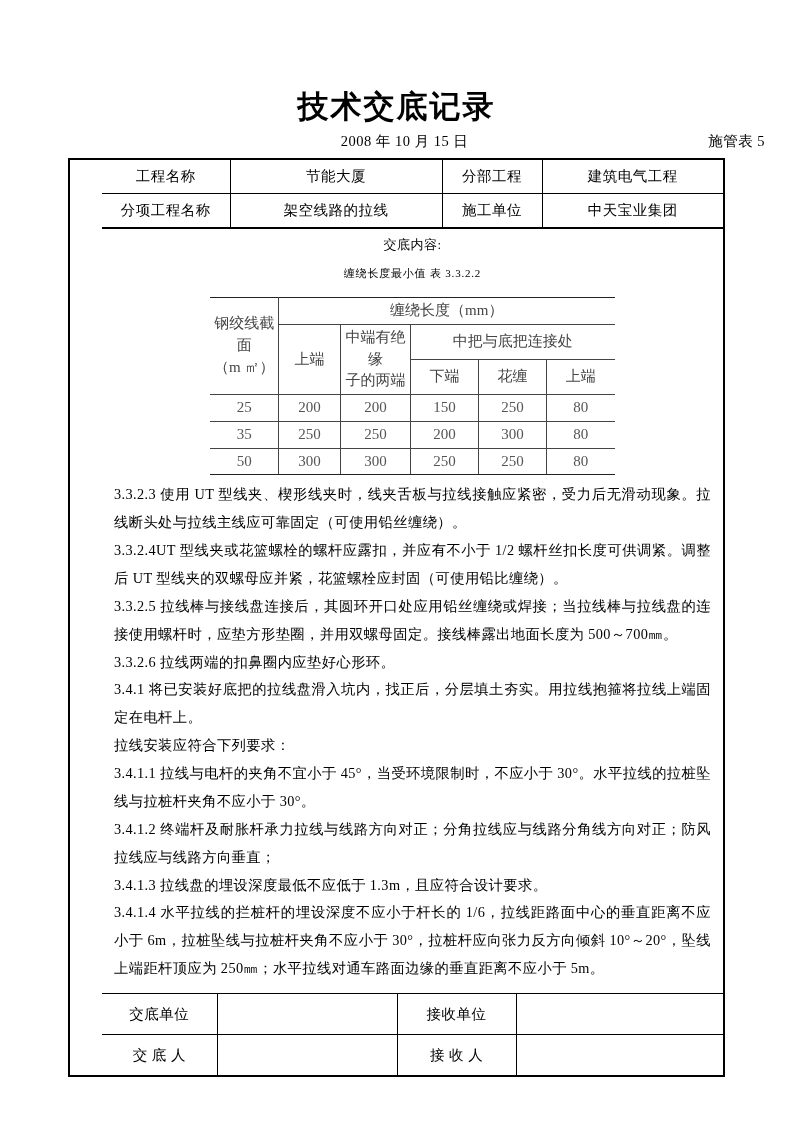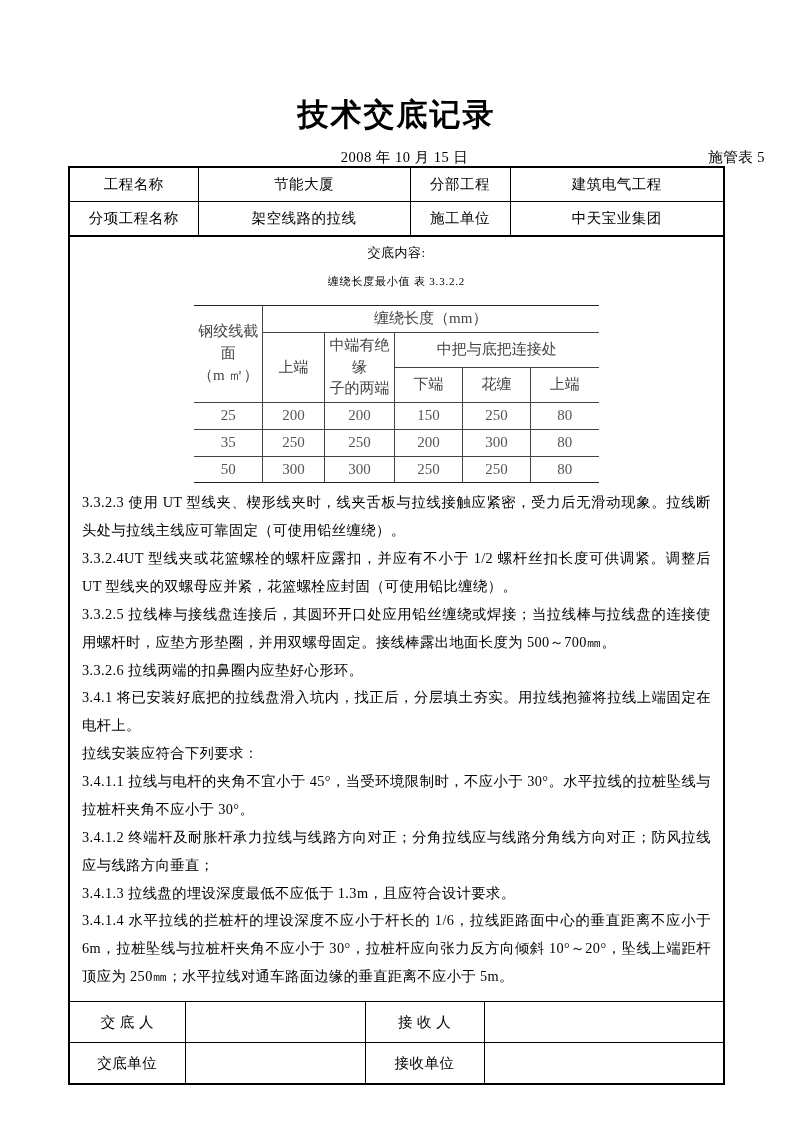--- a/index.html
+++ b/index.html
@@ -23,21 +23,21 @@
     box-sizing: border-box;
   }
 
   
   .doc-title {
     text-align: center;
     font-family: "Liberation Sans", "DejaVu Sans", sans-serif;
     font-weight: bold;
     font-size: 31px;
     letter-spacing: 2px;
-    margin: 16px;
+    margin: 8px;
     padding-top: 82px;
     line-height: 1.1;
   }
   .title-meta {
     position: relative;
     height: 24px;
     margin-top: 8px;
   }
   .doc-date {
     position: absolute;
@@ -56,20 +56,21 @@
   }
 
   
   .frame {
     position: absolute;
     left: 68px;
     top: 150px;
     width: 657px;
     border: 2px solid #000;
     box-sizing: border-box;
+    padding-left: 32px;
   }
 
   table.meta, table.signoff {
     border-collapse: collapse;
     width: 100%;
     table-layout: fixed;
   }
   table.meta td, table.signoff td {
     border: 1px solid #000;
     height: 33px;
@@ -262,28 +263,28 @@
 
     <table class="signoff">
       <colgroup>
         <col style="width:115px">
         <col style="width:180px">
         <col style="width:119px">
         <col>
       </colgroup>
       <tbody>
         <tr>
+          <td class="no-left" style="height:40px">交底单位</td>
+          <td style="height:40px"></td>
+          <td style="height:40px">接收单位</td>
+          <td class="no-right" style="height:40px"></td>
+        </tr>
+        <tr>
           <td class="no-left" style="height:40px">交 底 人</td>
           <td style="height:40px"></td>
           <td style="height:40px">接 收 人</td>
           <td class="no-right" style="height:40px"></td>
         </tr>
-        <tr>
-          <td class="no-left" style="height:40px">交底单位</td>
-          <td style="height:40px"></td>
-          <td style="height:40px">接收单位</td>
-          <td class="no-right" style="height:40px"></td>
-        </tr>
       </tbody>
     </table>
 
   </div>
 </div>
 
 </body></html>

